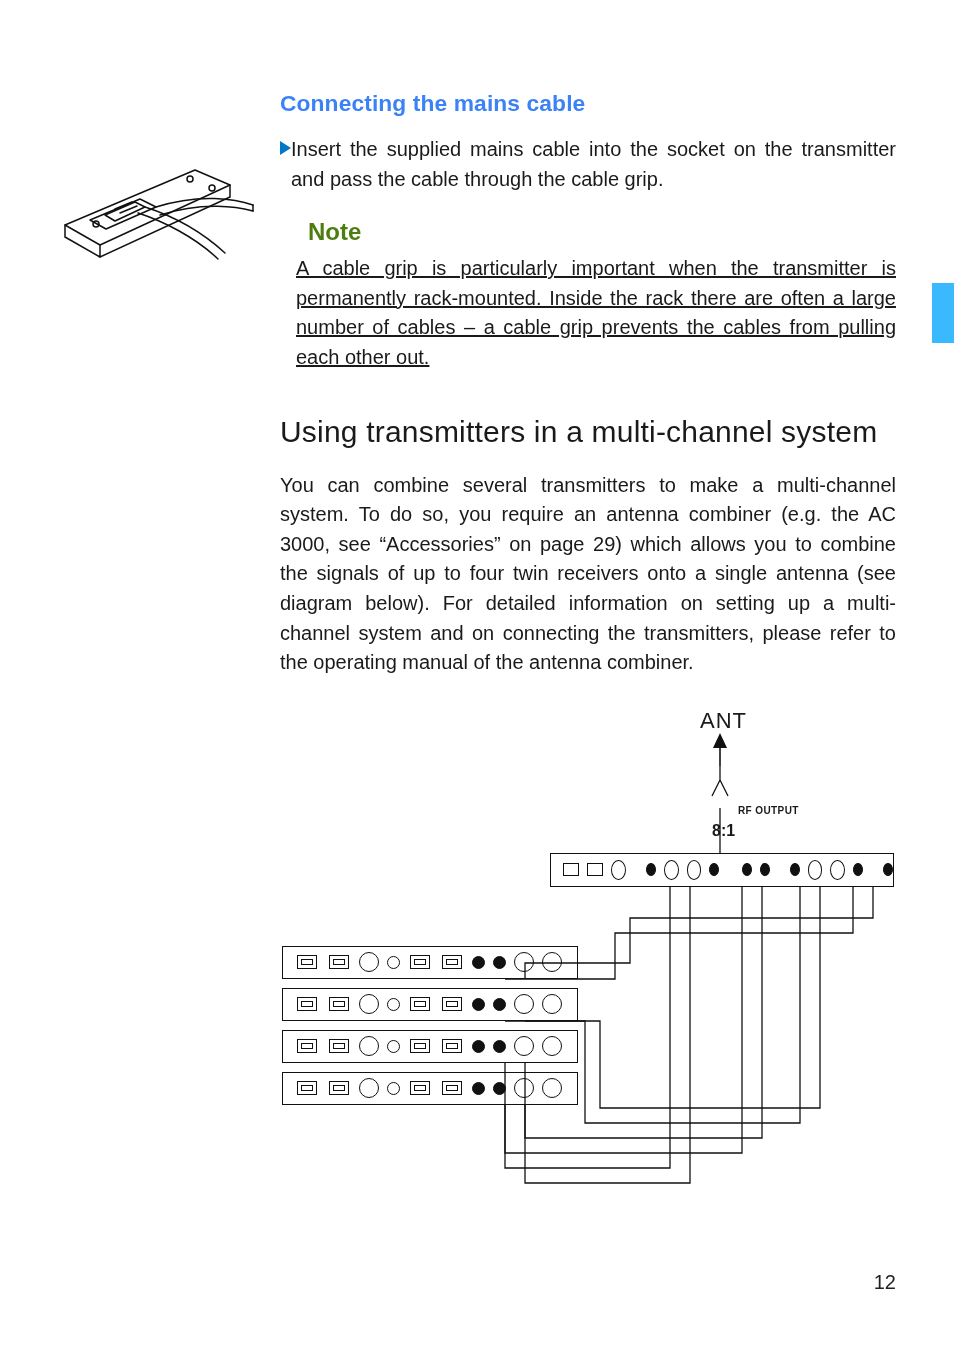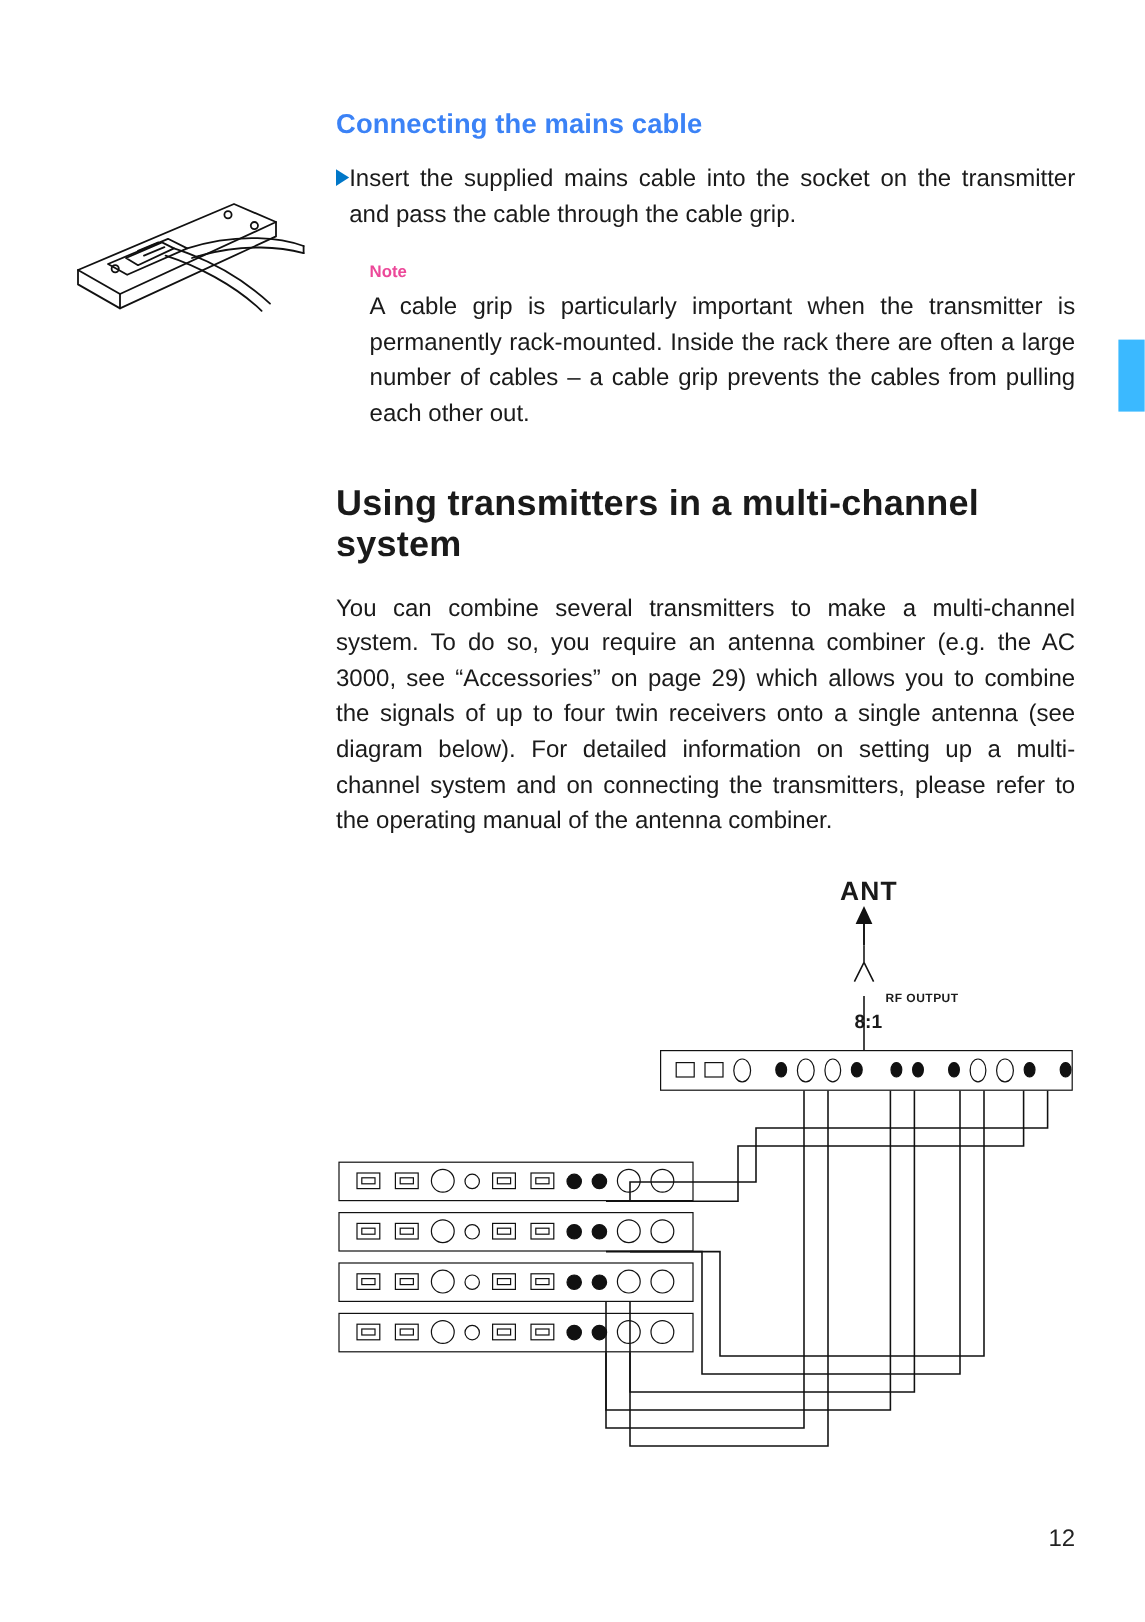--- a/index.html
+++ b/index.html
@@ -33,29 +33,29 @@
     background: #3BB9FF;
   }
   .h-blue {
     color: #3b82f6;
     font-weight: 600;
     font-size: 22.8px;
     margin-bottom: 18px;
     letter-spacing: 0.1px;
   }
   .note-head {
-    color: #ec4899;
+    color: #4d7c0f;
     font-weight: 600;
-    font-size: 14px;
+    font-size: 24px;
     margin-left: 28px;
     margin-top: 24px;
     margin-bottom: 8px;
   }
   .h-main {
-    font-weight: 700;
+    font-weight: 400;
     font-size: 30px;
     margin-top: 42px;
     margin-bottom: 22px;
     letter-spacing: 0.2px;
   }
   .body-text {
     font-size: 20px;
     line-height: 1.48;
     text-align: justify;
     text-justify: inter-word;
@@ -65,41 +65,42 @@
   }
   .step .triangle {
     margin-top: 6px;
     width: 0; height: 0;
     border-top: 7px solid transparent;
     border-bottom: 7px solid transparent;
     border-left: 11px solid #0077C8;
     flex: 0 0 auto;
   }
   .para-indent {
-    margin-left: 28px;
+    margin-left: 16px;
+    text-decoration: underline;
   }
   .page-num {
     position: absolute;
     right: 58px;
     bottom: 58px;
     font-size: 20px;
     color: #222;
   }
   .diagram-wrap {
     position: relative;
     margin-left: 280px;
     margin-top: 30px;
     width: 620px;
     height: 540px;
   }
   .ant-label {
     position: absolute;
     left: 420px;
     top: 0;
-    font-weight: 700;
+    font-weight: 400;
     font-size: 22px;
     letter-spacing: 1px;
   }
   .rfout-label {
     position: absolute;
     left: 458px;
     top: 97px;
     font-weight: 700;
     font-size: 10px;
     letter-spacing: 0.4px;

